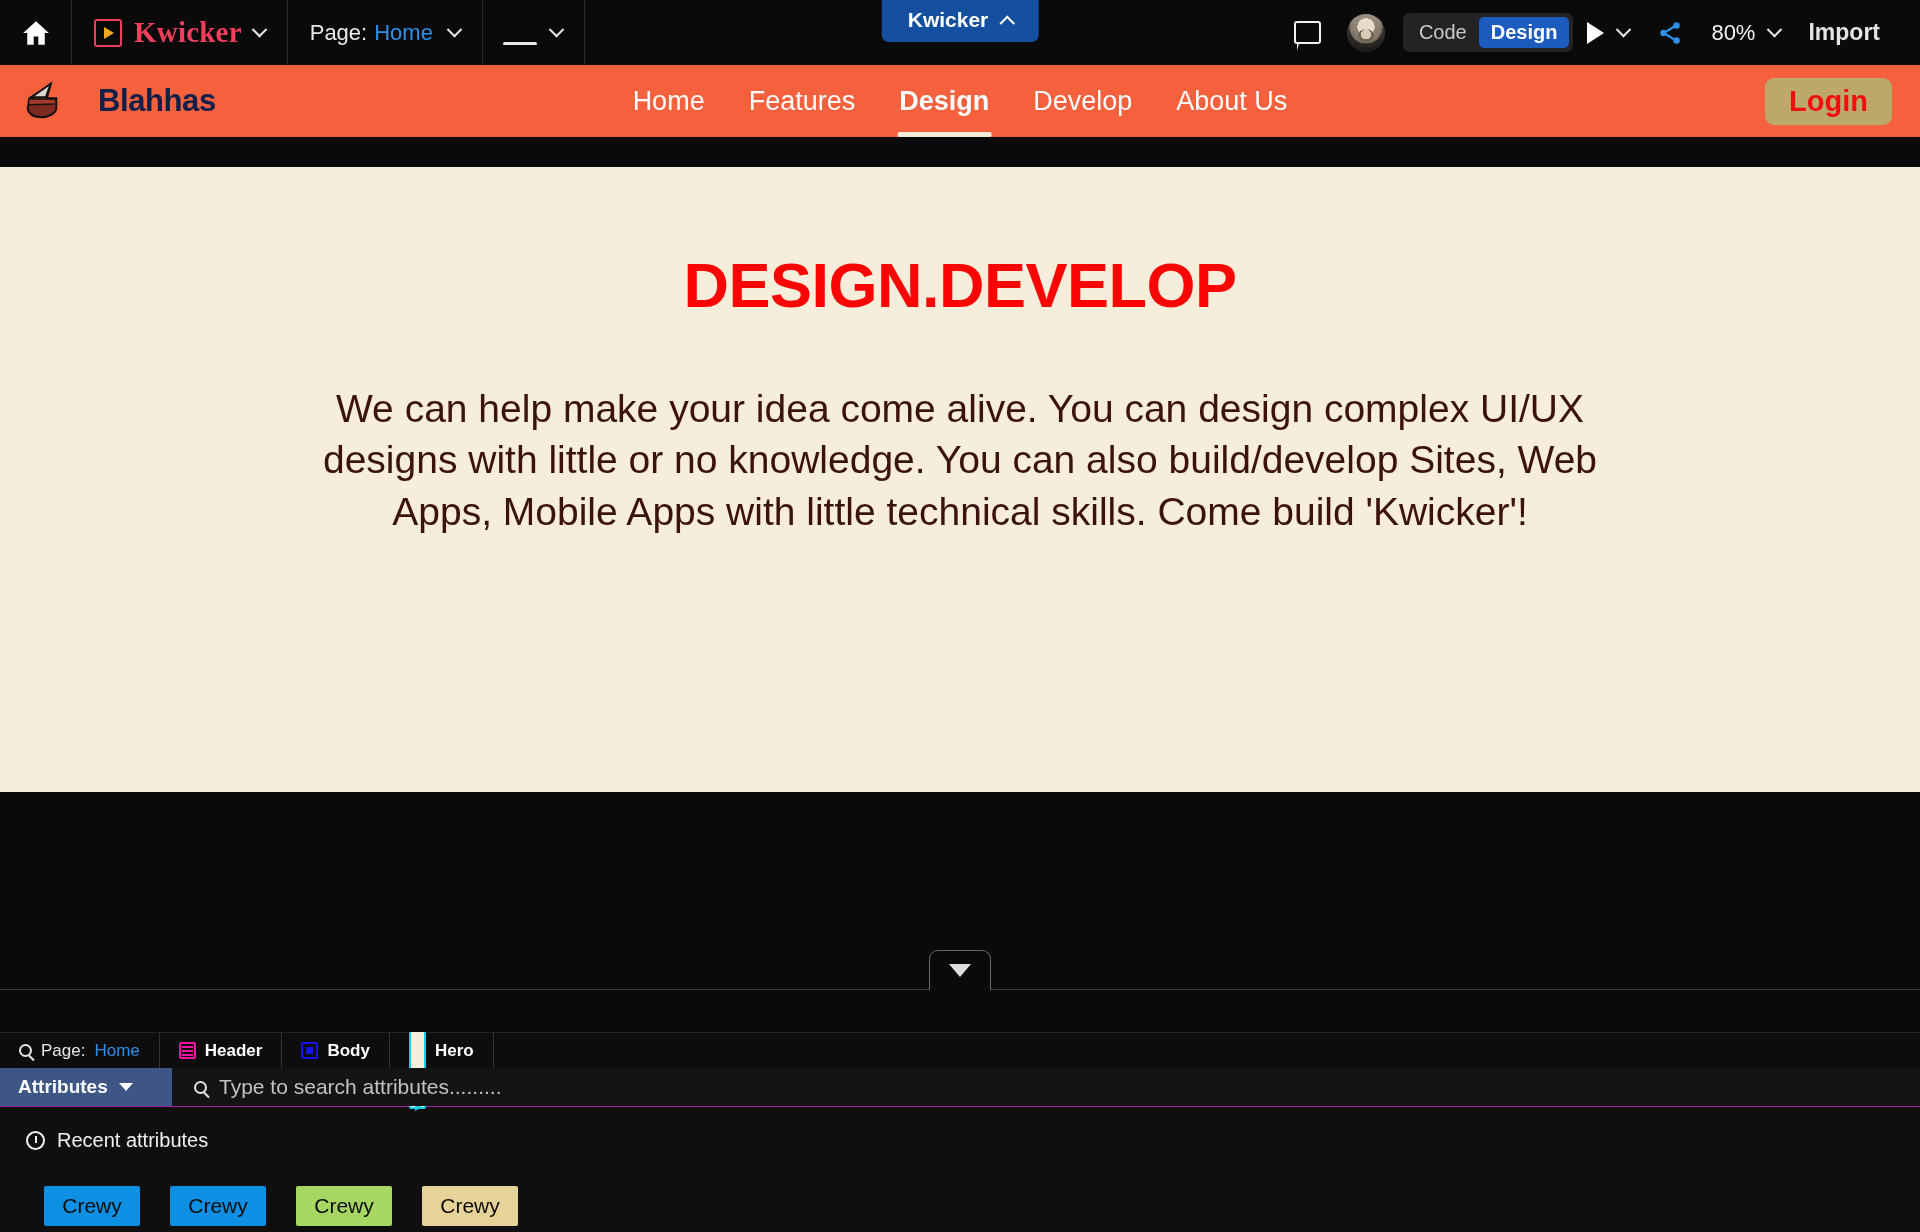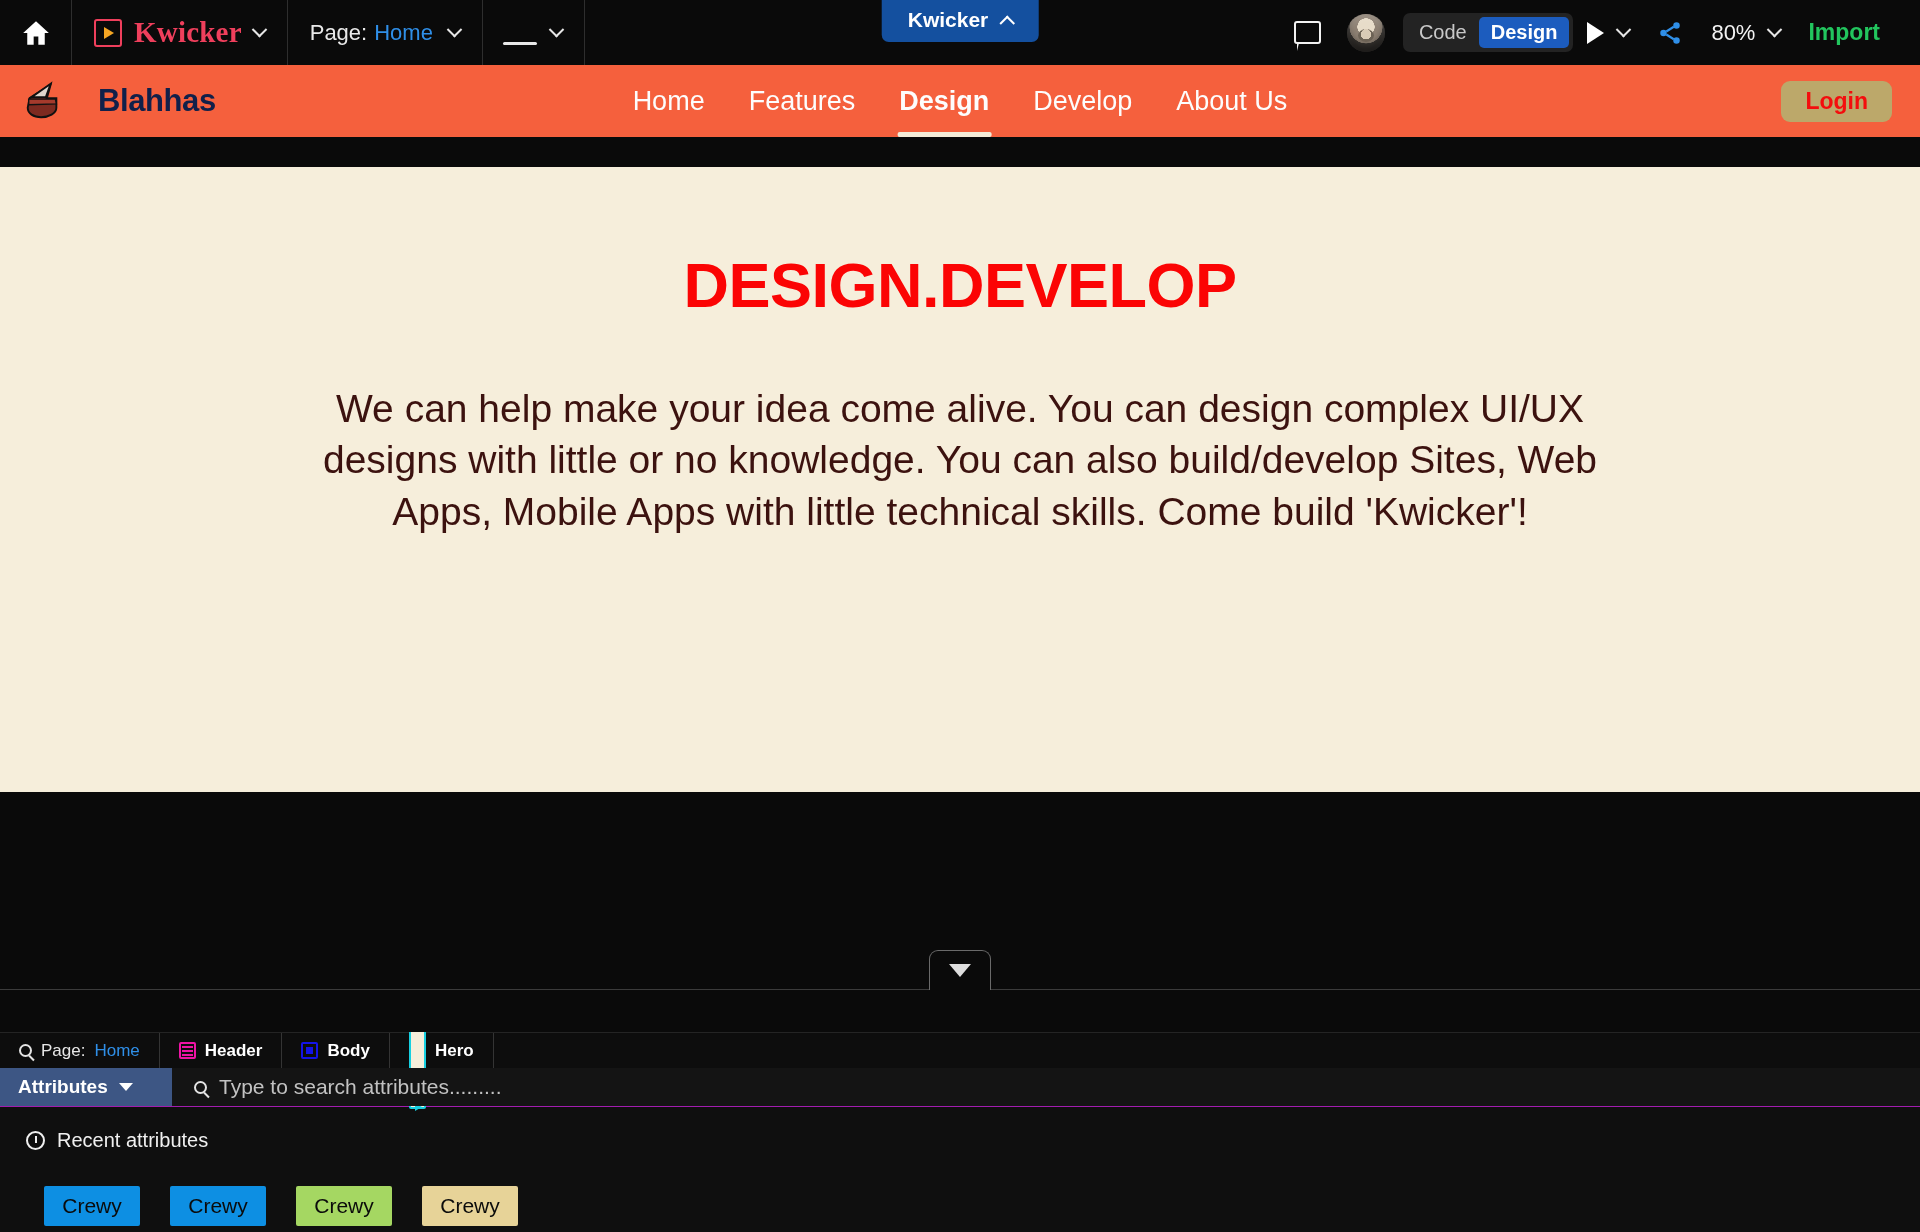--- a/index.html
+++ b/index.html
@@ -161,21 +161,21 @@
     font-weight: bold;
   }
   .play-tri {
     width: 0; height: 0;
     border-left: 17px solid #ffffff;
     border-top: 11px solid transparent;
     border-bottom: 11px solid transparent;
   }
   .share-icon { width: 26px; height: 26px; }
   .zoom-val { color: #f2f2f2; font-size: 22px; }
-  .import-link { color: #22c55e; font-size: 23px; font-weight: bold; padding-left: 14px; }
+  .import-link { color: #e5e5e5; font-size: 23px; font-weight: bold; padding-left: 14px; }
 
   
   .site-header {
     height: 72px;
     background: #f5603d;
     display: flex;
     align-items: center;
     padding: 0 28px 0 22px;
     position: relative;
   }
@@ -209,21 +209,21 @@
     position: absolute;
     left: -2px; right: -2px; bottom: 0;
     height: 5px;
     background: #f4ecd8;
     border-radius: 2px;
   }
   .login-btn {
     margin-left: auto;
     background: #bca86a;
     color: #f40d0d;
-    font-size: 23px;
+    font-size: 29px;
     font-weight: bold;
     padding: 7px 24px;
     border-radius: 9px;
     border: none;
     font-family: "Liberation Sans", sans-serif;
   }
 
   
   .hero {
     background: #f6eedb;

